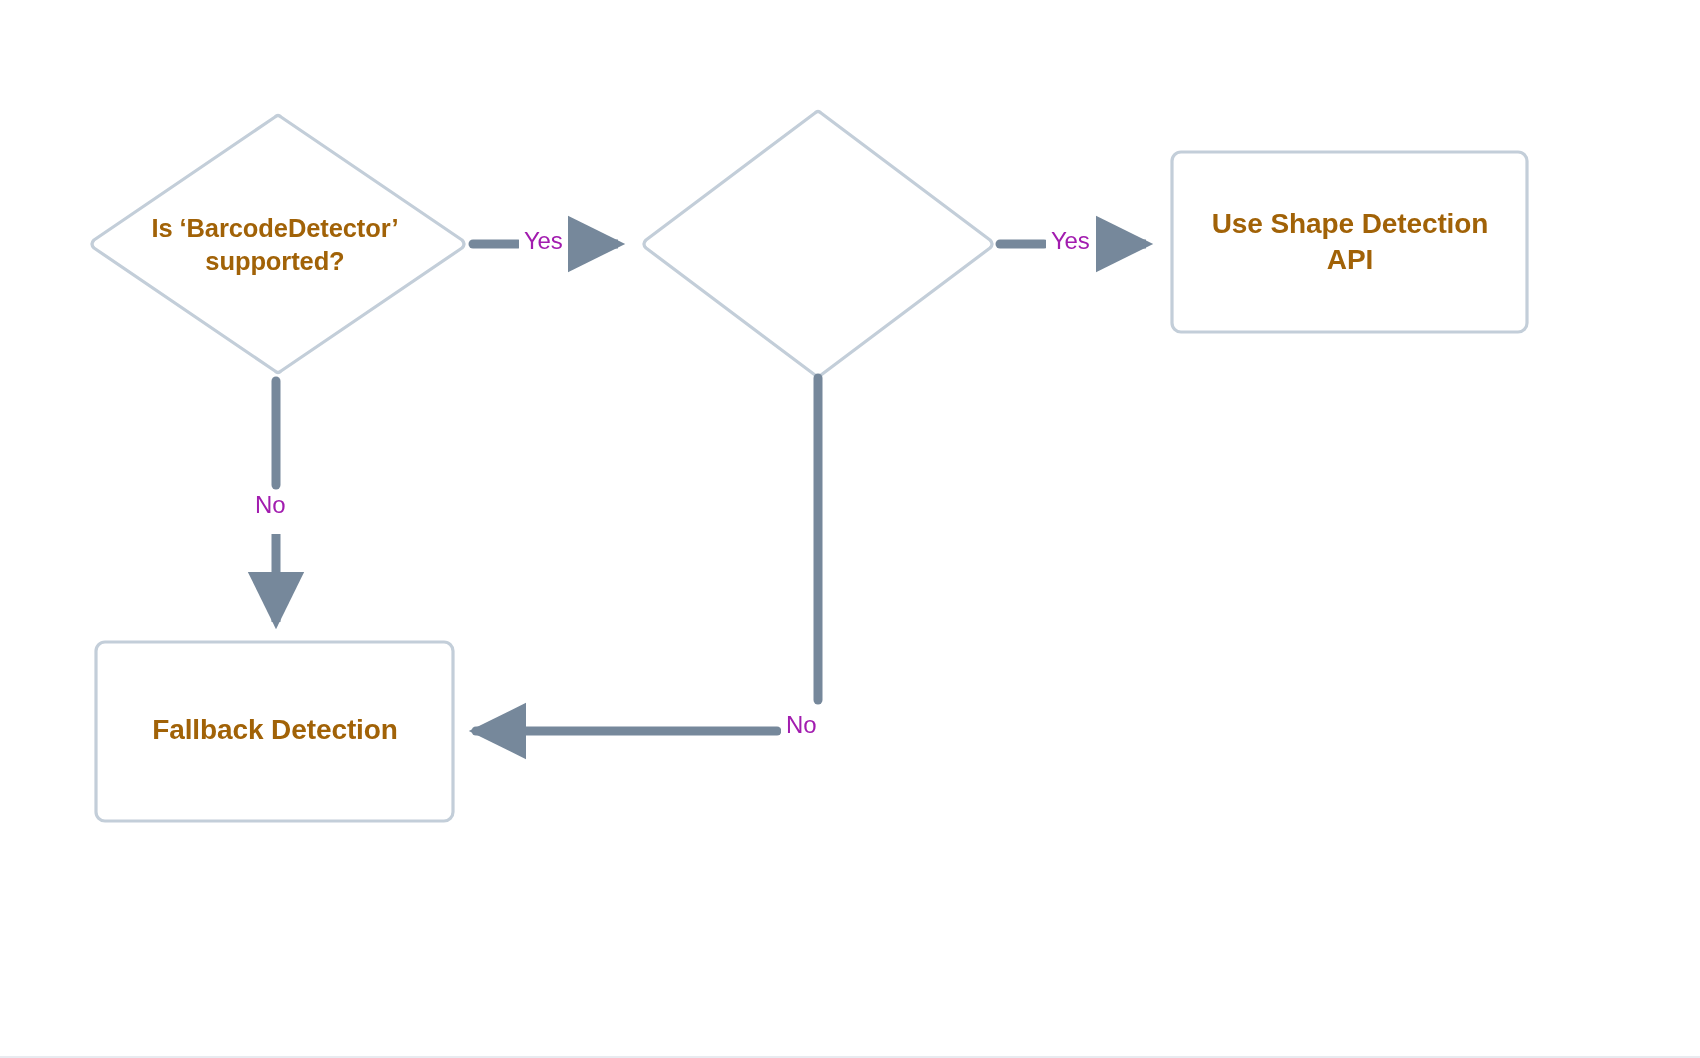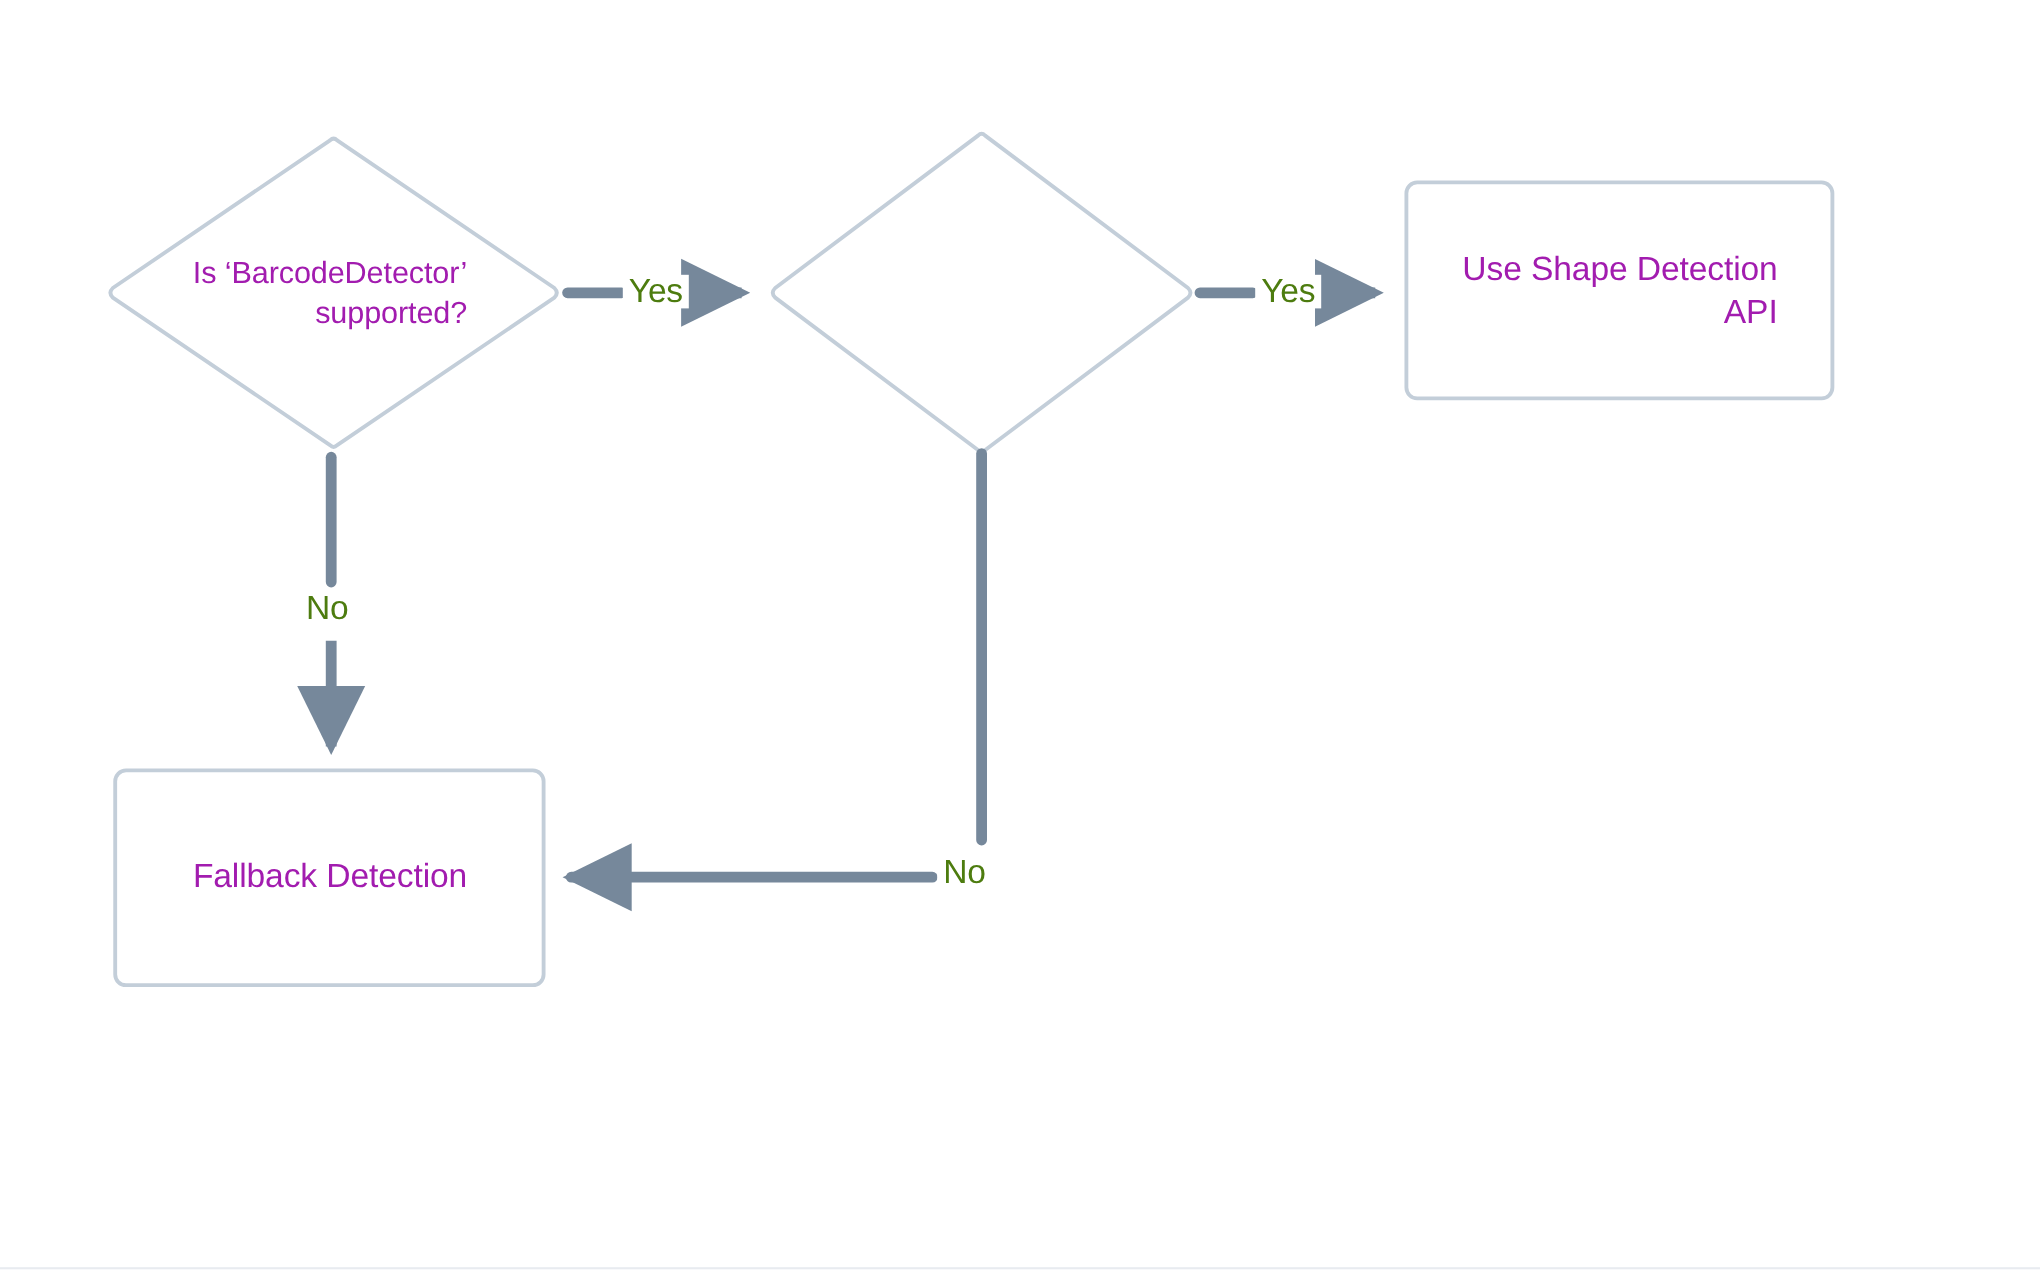--- a/index.html
+++ b/index.html
@@ -25,39 +25,40 @@
     top: 0;
     width: 1700px;
     height: 1058px;
   }
   
   .node-label {
     position: absolute;
     display: flex;
     align-items: center;
     justify-content: center;
-    text-align: right;
-    color: #a21caf;
+    text-align: center;
+    color: #a16207;
     line-height: 1.30;
     pointer-events: none;
     white-space: pre-line;
+    font-weight: bold;
   }
   .diamond-label {
     font-size: 25.5px;
     letter-spacing: -0.1px;
   }
   .box-label {
     font-size: 28px;
     letter-spacing: -0.1px;
   }
   
   .edge-label {
     position: absolute;
-    color: #4d7c0f;
-    font-size: 28px;
+    color: #a21caf;
+    font-size: 24px;
     letter-spacing: -0.2px;
     background: #ffffff;
     padding: 0 5px;
     line-height: 1;
     white-space: nowrap;
   }
   .hit {
     position: absolute;
     background: transparent;
   }

